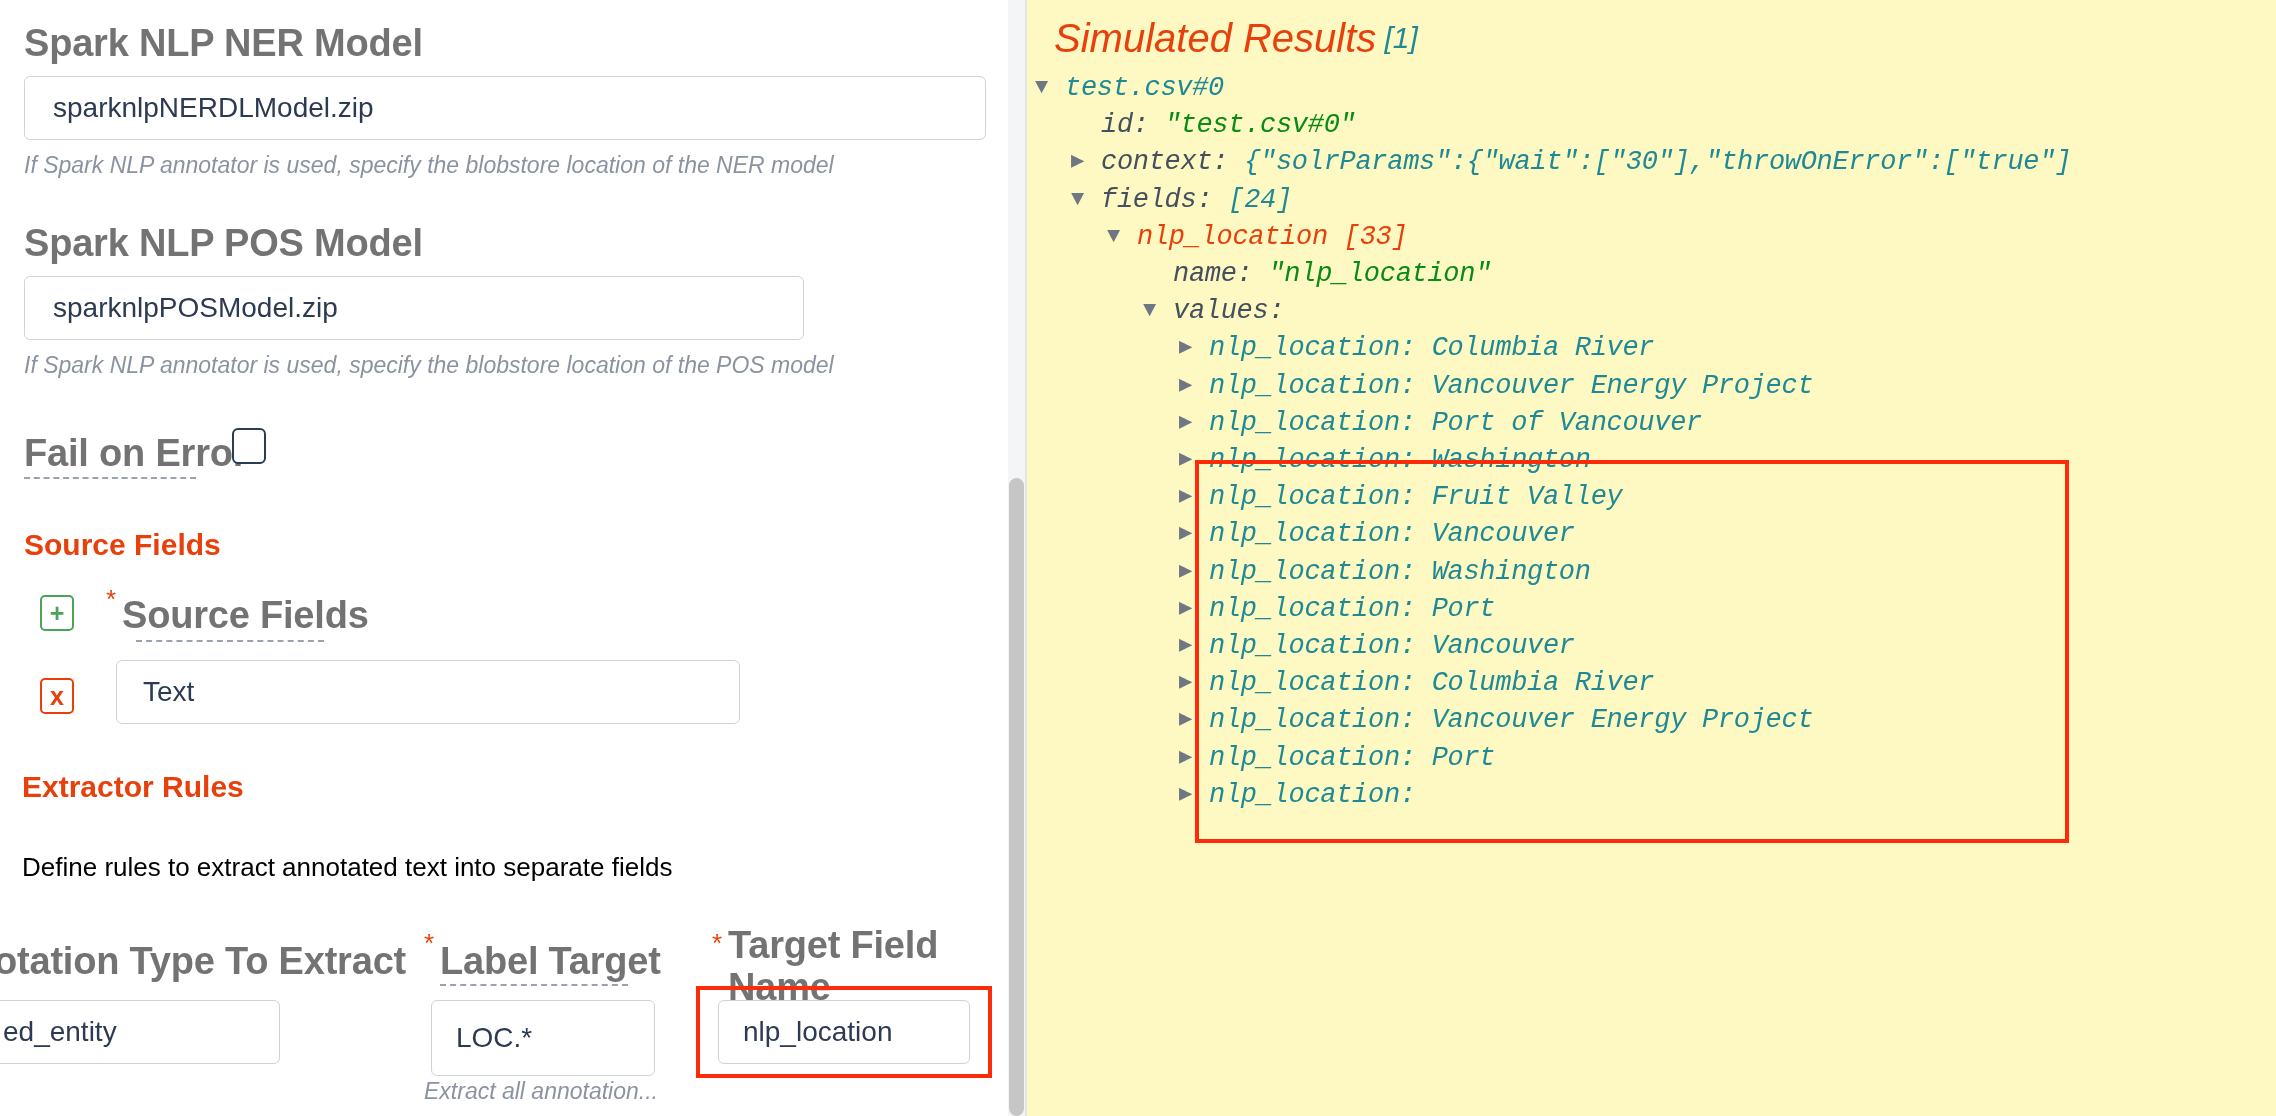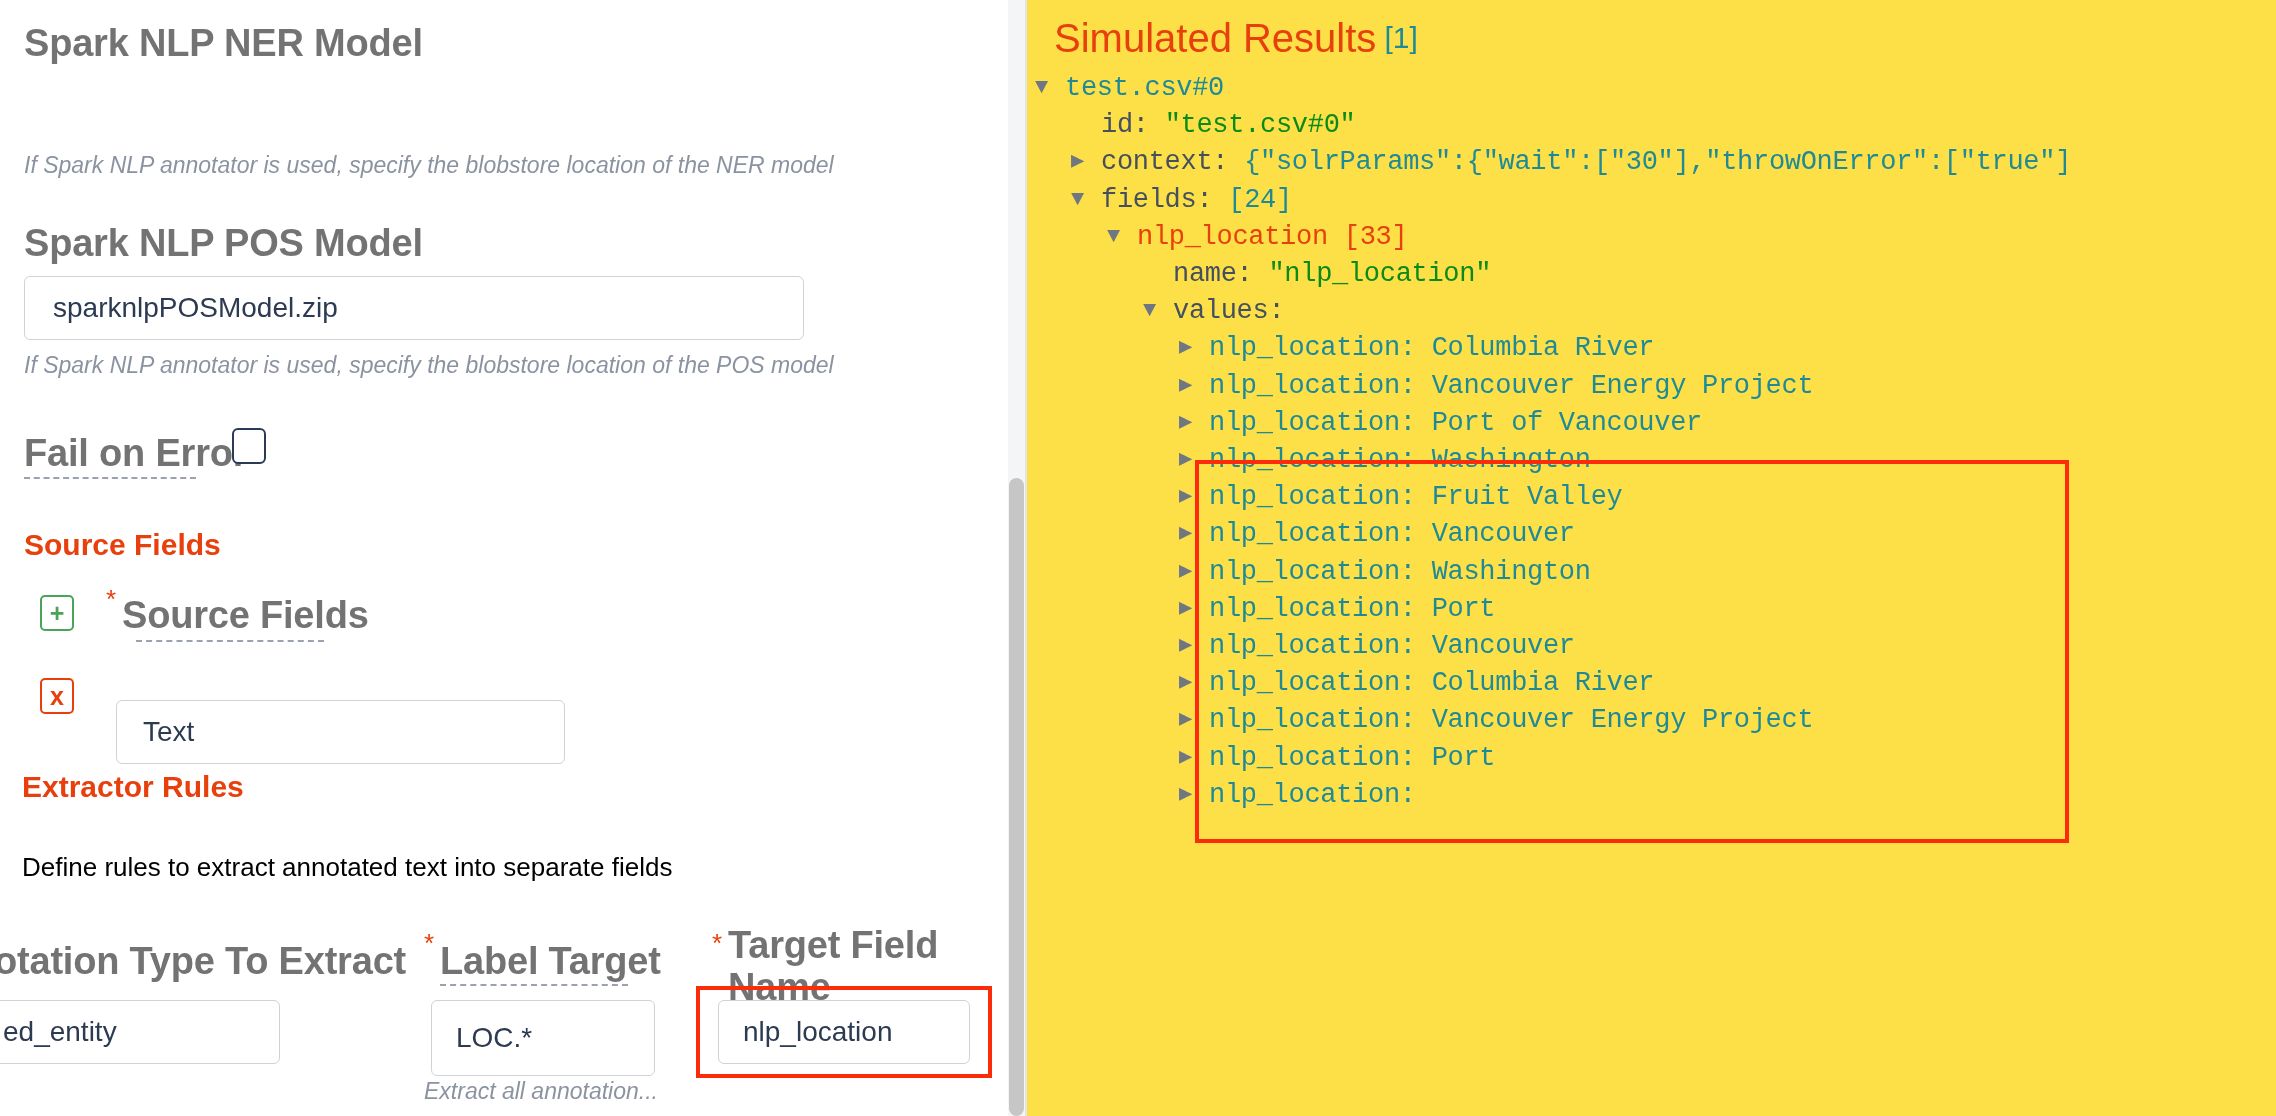--- a/index.html
+++ b/index.html
@@ -125,22 +125,23 @@
     left: 1025px; top: 0;
     width: 2px; height: 1116px;
     background: #e2e4e8;
   }
 
   
   #right-panel {
     position: absolute;
     left: 1027px; top: 0;
     width: 1249px; height: 1116px;
-    background: #fde047;
+    background: #fef9c3;
     overflow: hidden;
+    font-style: italic;
   }
   #results-title {
     position: absolute;
     left: 27px; top: 16px;
     font-size: 40px;
     color: #e8400c;
     white-space: nowrap;
   }
   #results-count {
     font-size: 30px;
@@ -181,39 +182,40 @@
 </style>
 </head>
 <body>
 
 <div id="app">
 
   <div id="left-panel">
     <div id="left-inner">
 
       <div class="field-label" style="left:24px; top:22px;">Spark NLP NER Model</div>
+      <div class="text-input" style="left:24px; top:76px; width:962px; height:64px;">sparknlpNERDLModel.zip</div>
       <div class="help-text" style="left:24px; top:152px;">If Spark NLP annotator is used, specify the blobstore location of the NER model</div>
 
       <div class="field-label" style="left:24px; top:222px;">Spark NLP POS Model</div>
       <div class="text-input" style="left:24px; top:276px; width:780px; height:64px;">sparknlpPOSModel.zip</div>
       <div class="help-text" style="left:24px; top:352px;">If Spark NLP annotator is used, specify the blobstore location of the POS model</div>
 
       <div class="field-label" style="left:24px; top:432px;">Fail on Error</div>
       <div class="dashed-underline" style="left:24px; top:477px; width:172px;"></div>
       <div class="checkbox-box" style="left:232px; top:428px;"></div>
 
       <div class="section-title" style="left:24px; top:528px;">Source Fields</div>
 
       <div class="icon-btn add" style="left:40px; top:595px;">+</div>
       <div class="req-star" style="left:106px; top:584px;">*</div>
       <div class="field-label" style="left:122px; top:594px;">Source Fields</div>
       <div class="dashed-underline" style="left:136px; top:640px; width:188px;"></div>
 
       <div class="icon-btn remove" style="left:40px; top:678px;">x</div>
-      <div class="text-input" style="left:116px; top:660px; width:449px; height:64px; padding-left:26px;margin-top:40px;">Text</div>
+      <div class="text-input" style="left:116px; top:660px; width:624px; height:64px; padding-left:26px;">Text</div>
 
       <div class="section-title" style="left:22px; top:770px;">Extractor Rules</div>
       <div class="body-text" style="left:22px; top:852px;">Define rules to extract annotated text into separate fields</div>
 
       <div class="field-label" style="left:-6px; top:940px;">otation Type To Extract</div>
       <div class="select-input" style="left:-24px; top:1000px; width:304px; height:64px;">ed_entity</div>
 
       <div class="req-star" style="left:424px; top:928px;">*</div>
       <div class="field-label" style="left:440px; top:940px;">Label Target</div>
       <div class="dashed-underline" style="left:440px; top:984px; width:188px;"></div>

